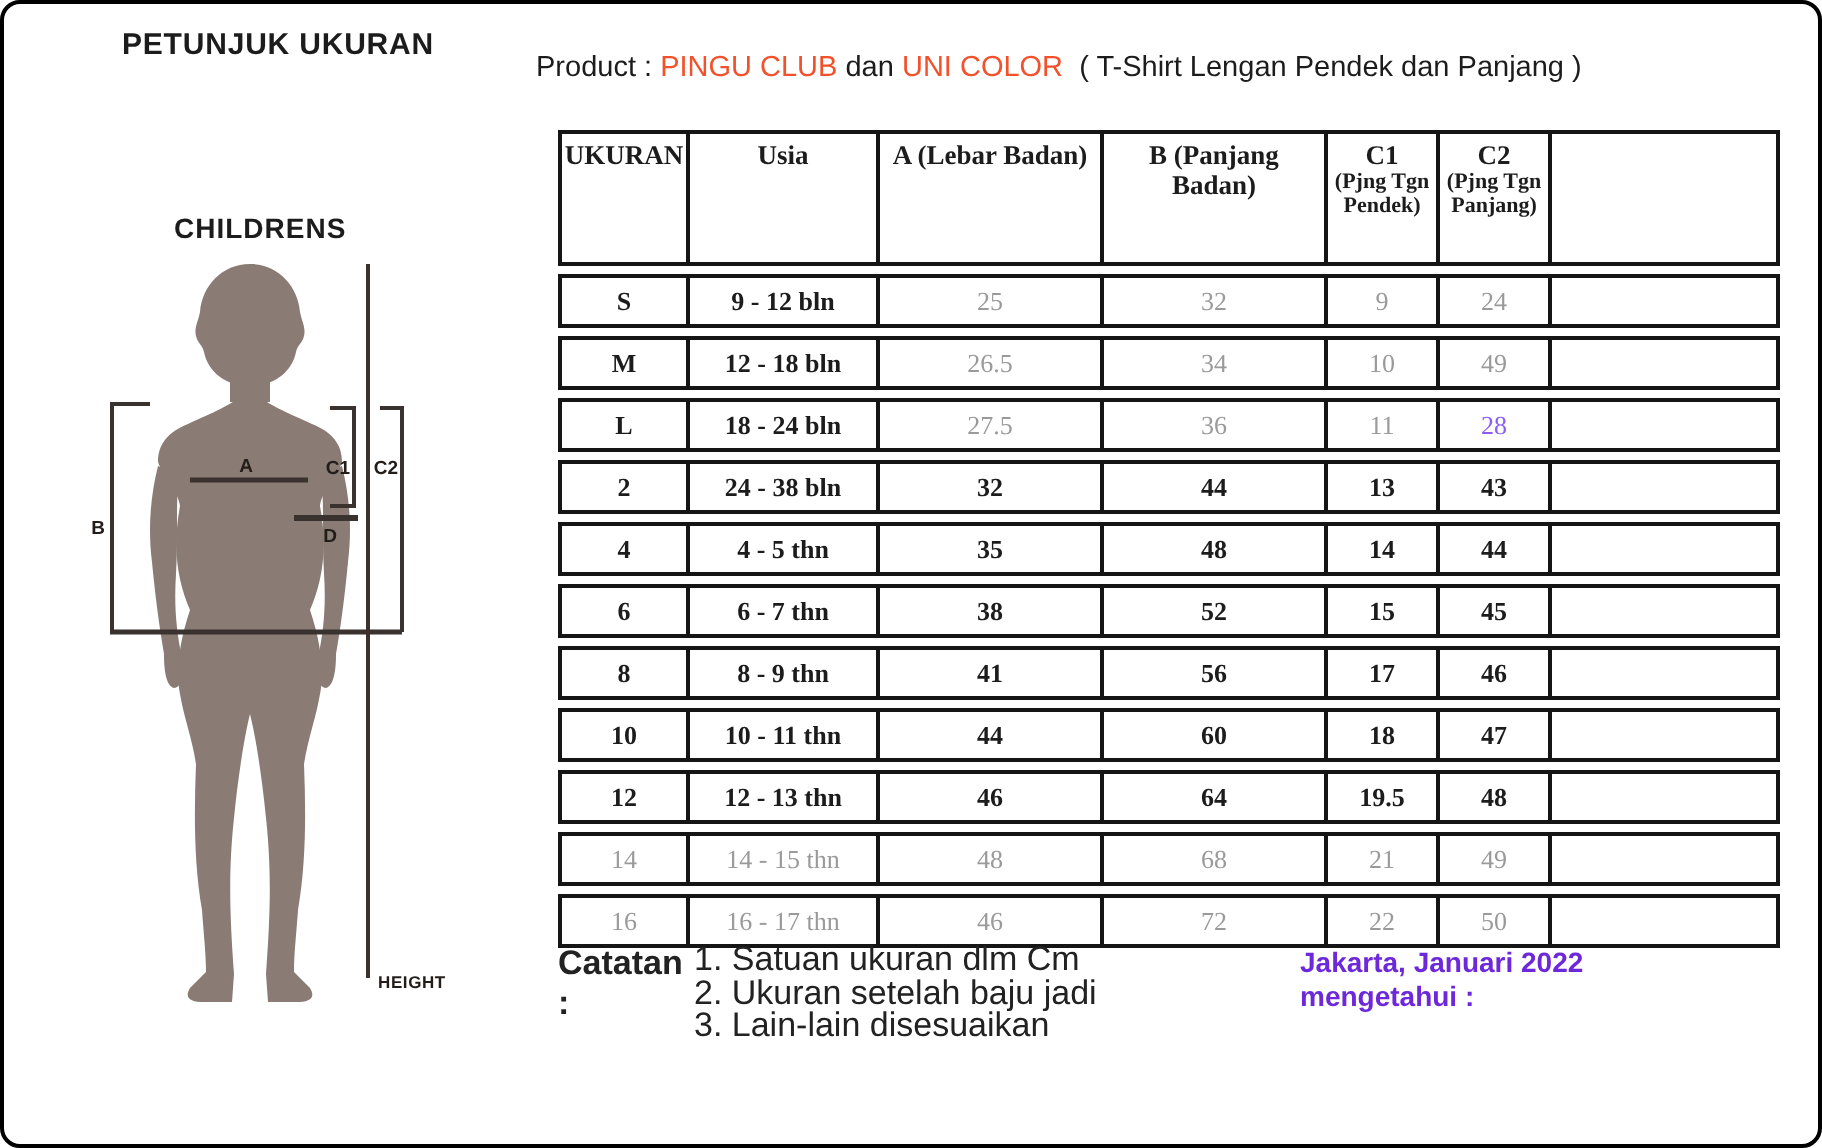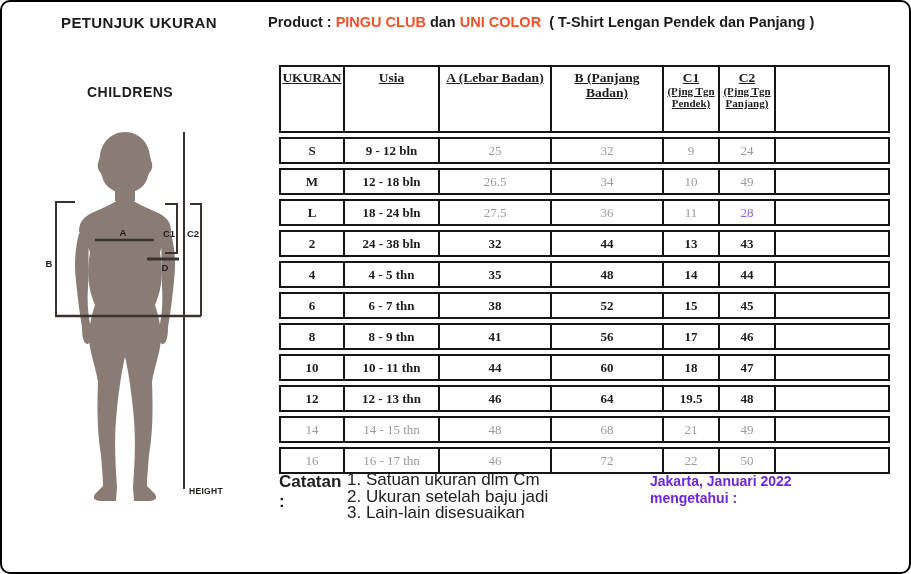--- a/index.html
+++ b/index.html
@@ -12,27 +12,27 @@
     border: 2px solid #000;
     border-radius: 10px;
     overflow: hidden;
   }
   .page-title {
     position: absolute; left: 59px; top: 12px;
     font-size: 15px; font-weight: bold; color: #1c1c1c;
     letter-spacing: 0.4px;
   }
   .product-line {
-    position: absolute; left: 266px; top: 12px;
-    font-size: 14.5px; font-weight: bold; color: #1c1c1c;
+    position: absolute; left: 266px; top: 24px;
+    font-size: 14.5px; font-weight: normal; color: #1c1c1c;
     white-space: nowrap;
   }
   .product-line .brand { color: #f2512b; }
   .section-label {
-    position: absolute; left: 85px; top: 82px;
+    position: absolute; left: 85px; top: 104px;
     font-size: 14px; font-weight: bold; color: #1c1c1c;
     letter-spacing: 0.5px;
   }
   .figure-wrap { position: absolute; left: 30px; top: 95px; width: 230px; height: 425px; }
   .figure-wrap svg { display: block; }
   .meas-label { font-family: "Liberation Sans", sans-serif; font-size: 9.5px; font-weight: bold; fill: #231d1a; }
   .height-label { font-family: "Liberation Sans", sans-serif; font-size: 8.5px; font-weight: bold; fill: #231d1a; letter-spacing: 0.3px; }
 
   table.size-table {
     position: absolute; left: 277px; top: 59px;
@@ -44,21 +44,21 @@
   .size-table th, .size-table td {
     border-top: 2px solid #151515;
     border-bottom: 2px solid #151515;
     border-right: 2px solid #151515;
     text-align: center;
     overflow: hidden;
   }
   .size-table th:first-child, .size-table td:first-child { border-left: 2px solid #151515; }
   .size-table th {
     height: 68px; vertical-align: top; padding-top: 3px;
-    font-size: 13.5px; font-weight: bold; line-height: 15px; text-decoration: underline;
+    font-size: 13.5px; font-weight: bold; line-height: 15px;
   }
   .size-table th .sub { font-size: 11px; line-height: 12px; font-weight: bold; }
   .size-table td {
     height: 27px; vertical-align: middle;
     font-size: 13px; font-weight: bold;
   }
   .size-table td.val { font-weight: bold; }
   .size-table tr.values-muted td.val,
   .size-table tr.muted td { color: #9a9a9a; font-weight: normal; }
   .notes {

